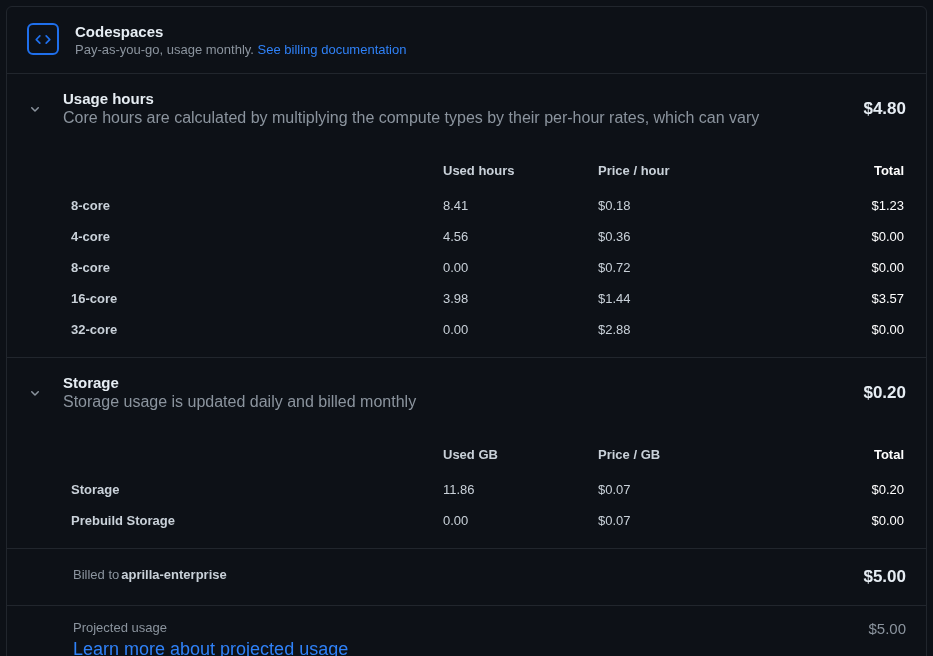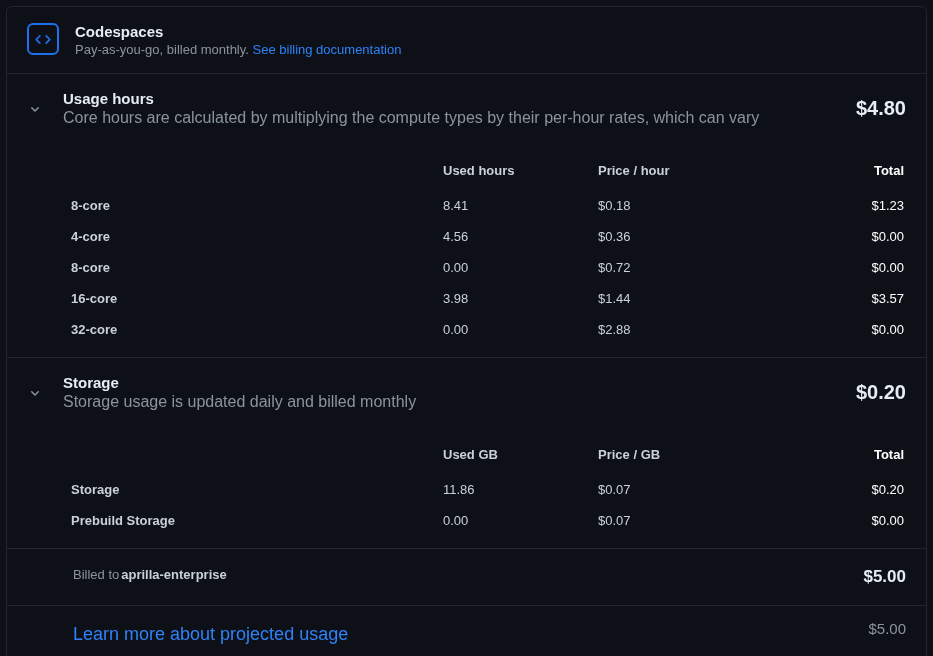--- a/index.html
+++ b/index.html
@@ -71,21 +71,21 @@
     font-size: 15px;
     color: #e6edf3;
   }
   .section-desc {
     font-size: 16px;
     color: #8b949e;
     margin-top: 2px;
   }
   .section-amount {
     font-weight: 600;
-    font-size: 20px;
+    font-size: 17px;
     color: #e6edf3;
   }
   .table {
     margin-top: 28px;
     margin-left: 36px;
   }
   .row {
     display: flex;
     padding: 8px 0;
     font-size: 13px;
@@ -126,21 +126,21 @@
 
   <div class="header">
     <div class="icon-box">
       <svg width="18" height="18" viewBox="0 0 16 16">
           <path d="M5.72 4.72a.75.75 0 010 1.06L3.06 8.5l2.66 2.72a.75.75 0 11-1.08 1.04L1.47 9.02a.75.75 0 010-1.04l3.17-3.26a.75.75 0 011.08 0zm4.56 0a.75.75 0 011.08 0l3.17 3.26a.75.75 0 010 1.04l-3.17 3.24a.75.75 0 11-1.08-1.04l2.66-2.72-2.66-2.72a.75.75 0 010-1.06z"></path>
         </svg>
     </div>
     <div class="header-text">
       <div class="header-title">Codespaces</div>
       <div class="header-sub">
-        <span>Pay-as-you-go, billed monthly. </span><a class="link">See billing documentation</a>
+        <span>Pay-as-you-go, usage monthly. </span><a class="link">See billing documentation</a>
       </div>
     </div>
   </div>
 
   <div class="section">
     <div class="section-head">
       <div class="chevron">
         <svg width="16" height="16" viewBox="0 0 16 16" fill="currentColor">
             <path d="M4.22 6.22a.75.75 0 011.06 0L8 8.94l2.72-2.72a.75.75 0 111.06 1.06l-3.25 3.25a.75.75 0 01-1.06 0L4.22 7.28a.75.75 0 010-1.06z"></path>
           </svg>
@@ -231,18 +231,19 @@
   </div>
 
   <div class="billed-row">
     <span class="billed-label">Billed to </span>
     <span class="billed-target">aprilla-enterprise</span>
     <span class="billed-amount">$5.00</span>
   </div>
 
   <div class="proj-row">
     <div class="proj-left">
+      <div class="proj-label">Projected usage</div>
       <a class="link proj-link">Learn more about projected usage</a>
     </div>
     <div class="proj-amount">$5.00</div>
   </div>
 
 </div>
 
 </body></html>

